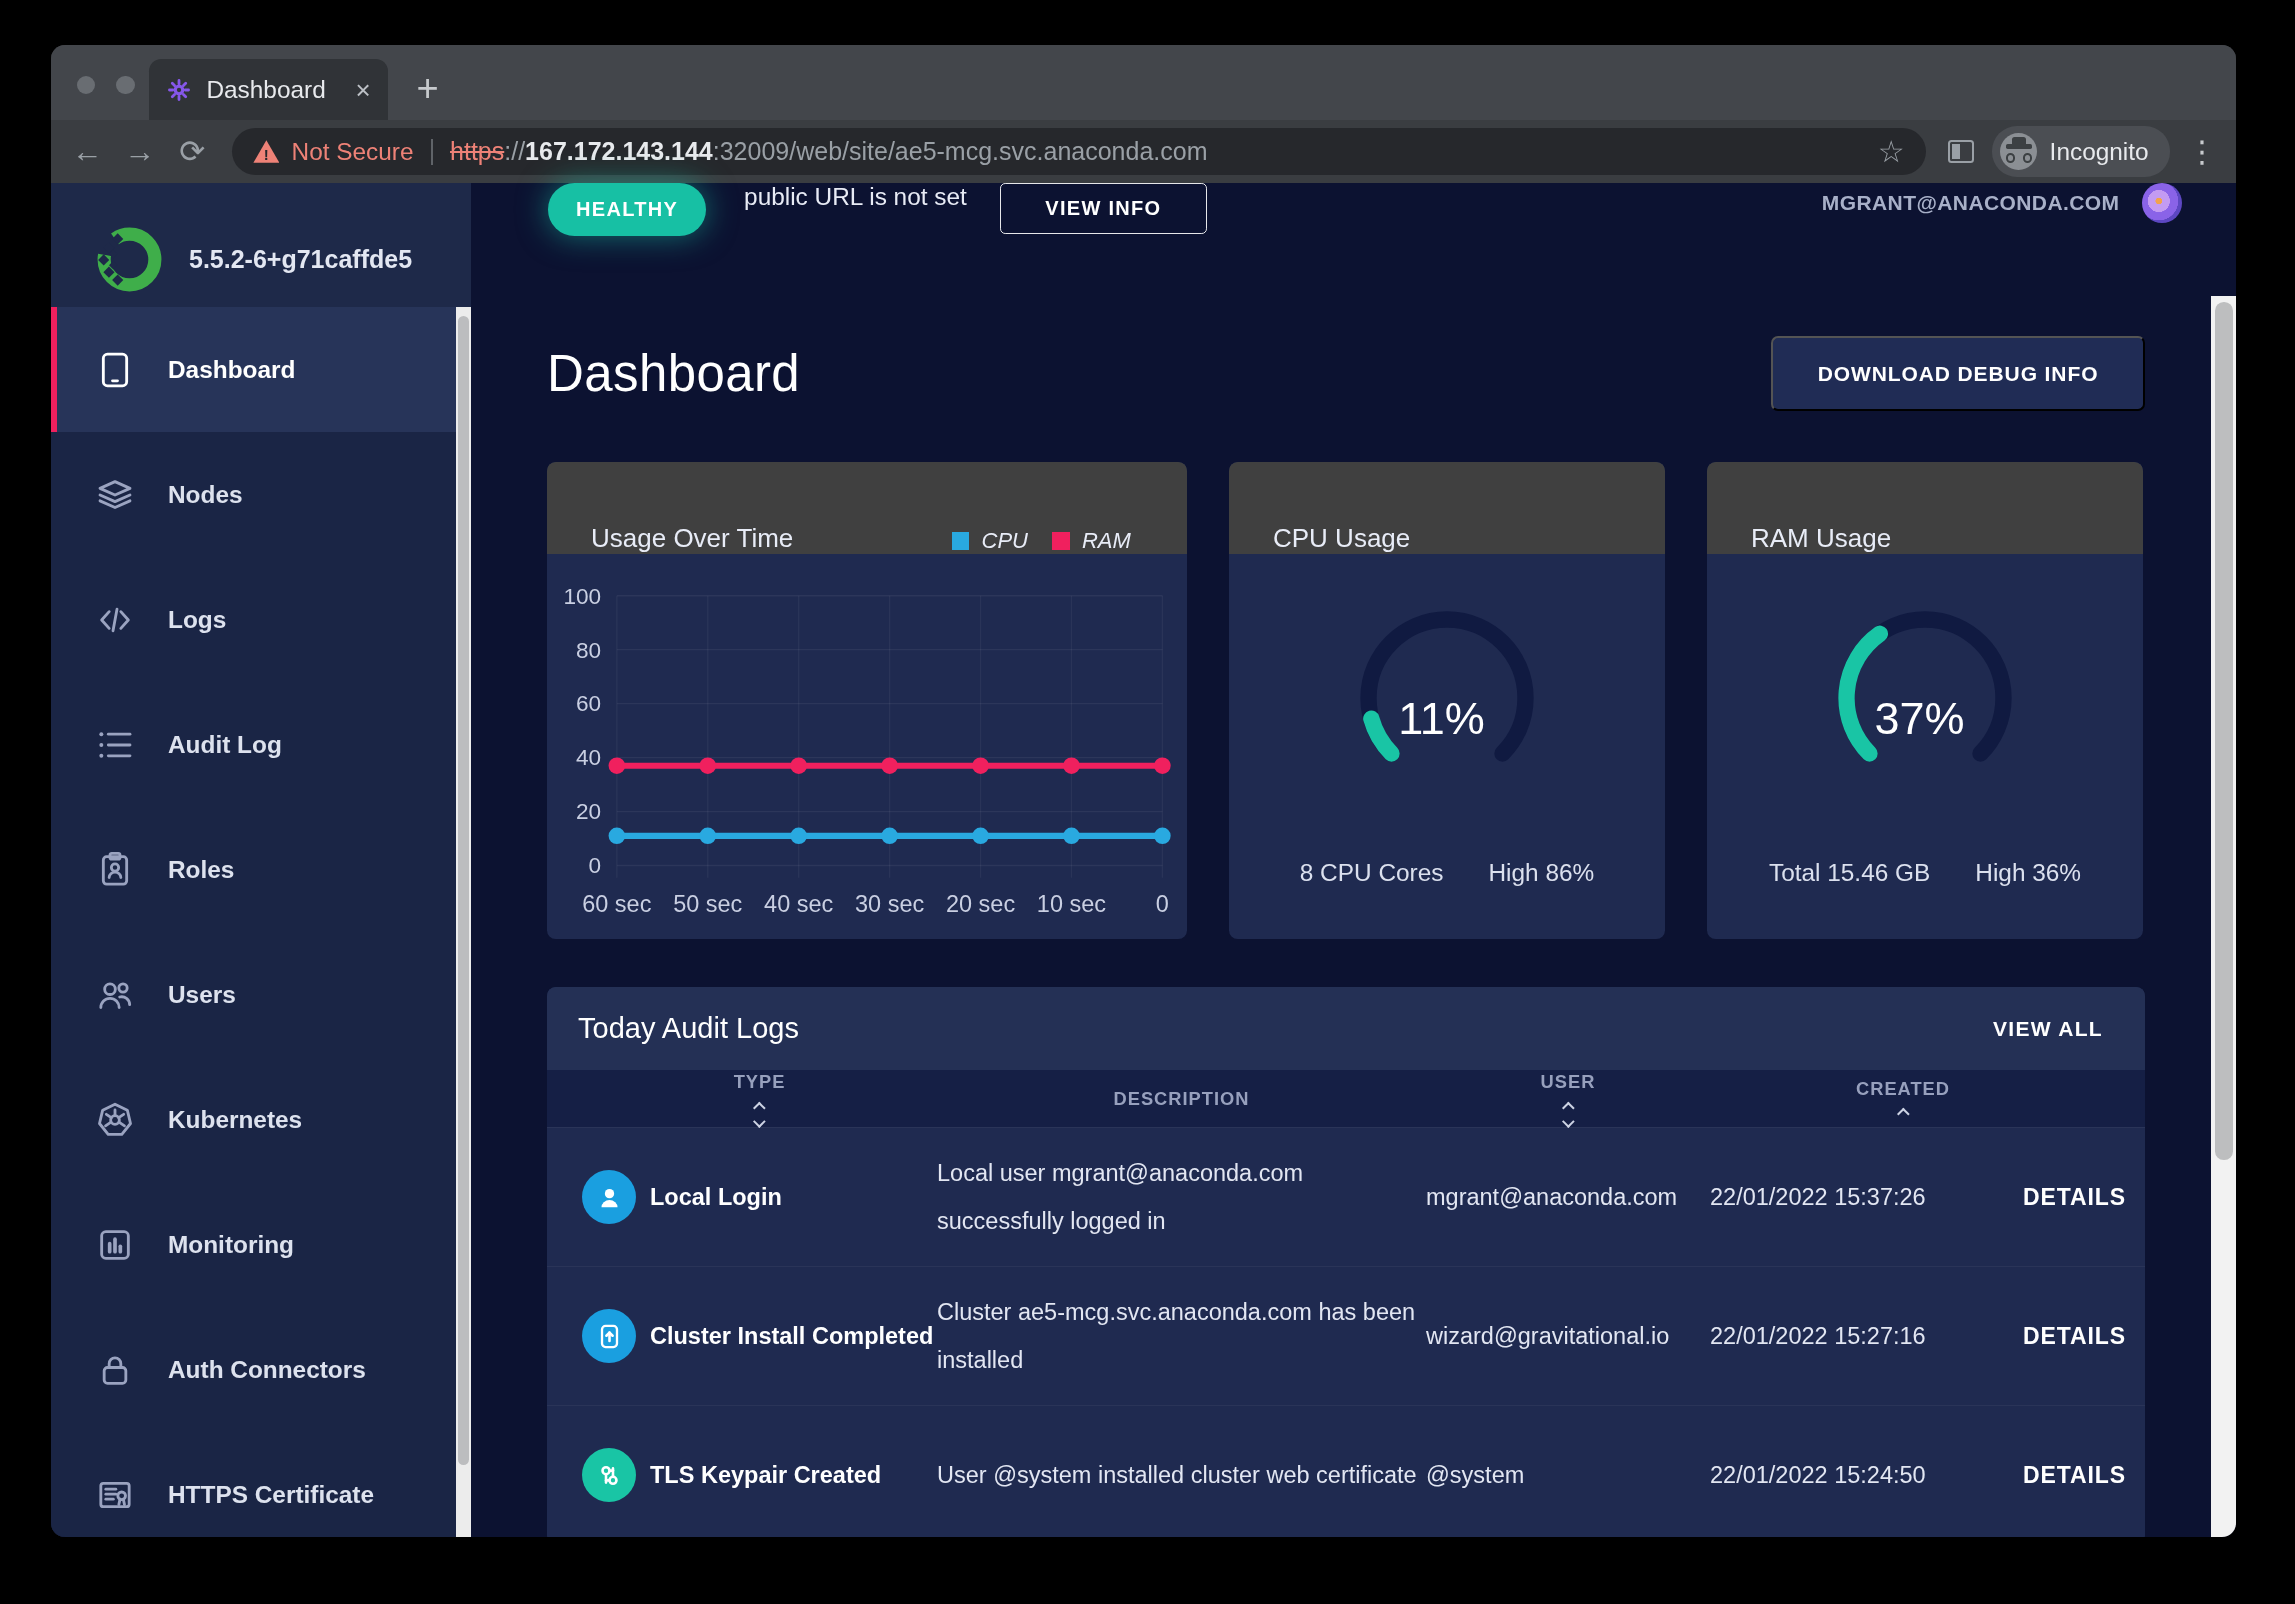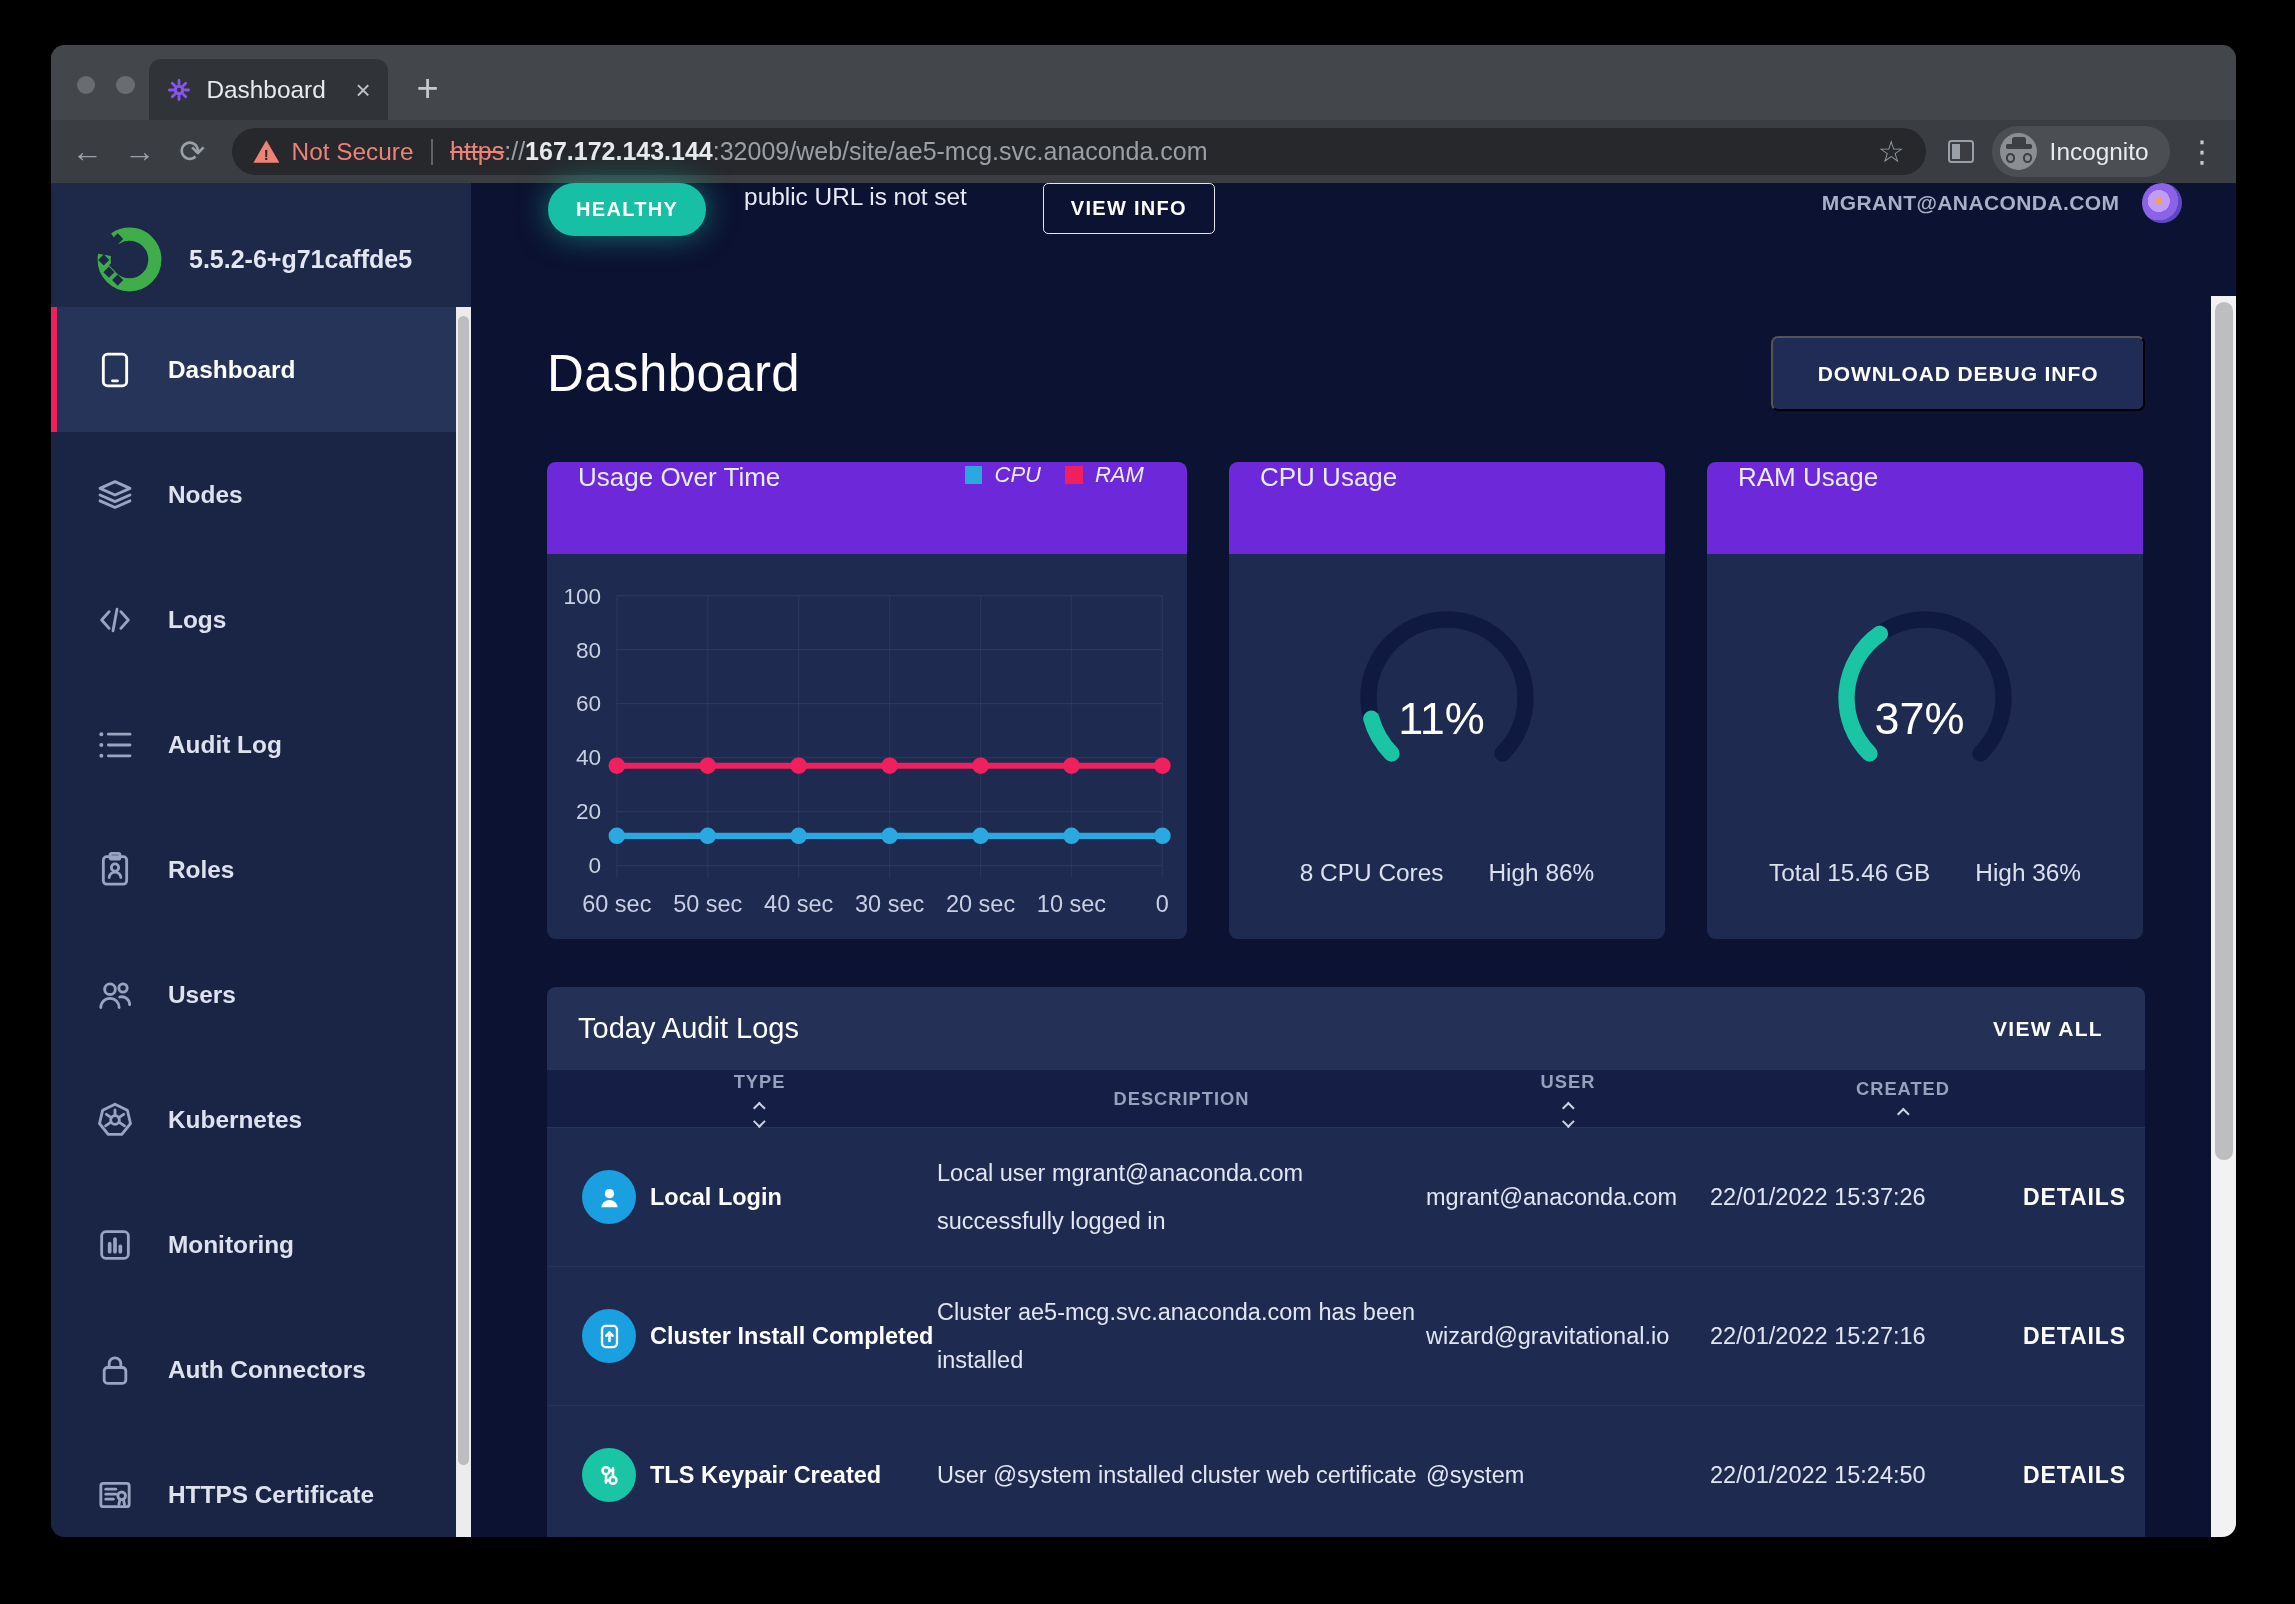--- a/index.html
+++ b/index.html
@@ -53,33 +53,33 @@
   .nav-item.active::before { content:""; position:absolute; left:0; top:0; bottom:0; width:6.1px; background:#f0205e; }
   .nav-item svg { width:40px; height:40px; }
   .side-scroll { position:absolute; right:0; top:124px; bottom:0; width:15px; background:#ececec; }
   .side-scroll .thumb { position:absolute; left:1.7px; right:1.7px; top:8.7px; height:1149px; background:#bcbdbf; border-radius:7px; }
 
   
   .main { flex:1; position:relative; display:flex; flex-direction:column; min-width:0; }
   .topbar { height:113px; flex:none; display:flex; align-items:flex-start; padding-left:77px; }
   .badge-healthy { background:#17c0a4; color:#fff; font-size:20px; font-weight:bold; letter-spacing:1.3px; padding:15px 28px; border-radius:870px; box-shadow:0 0 31px rgba(23,192,164,.55); }
   .pub-msg { color:#e8ebf5; font-size:24.4px; margin-left:38px; }
-  .btn-viewinfo { margin-left:76px; width:172px; height:51px; border:1.7px solid rgba(255,255,255,.9); border-radius:5.2px; color:#fff; font-size:20px; font-weight:bold; letter-spacing:1.3px; display:flex; align-items:center; justify-content:center; background:transparent; }
+  .btn-viewinfo { margin-left:33px; width:207px; height:51px; border:1.7px solid rgba(255,255,255,.9); border-radius:5.2px; color:#fff; font-size:20px; font-weight:bold; letter-spacing:1.3px; display:flex; align-items:center; justify-content:center; background:transparent; }
   .topbar-right { margin-left:auto; margin-right:54px; display:flex; align-items:center; gap:22.6px; }
   .user-email { color:#a8b0c8; font-size:21px; font-weight:bold; letter-spacing:0.4px; }
   .avatar { width:40px; height:40px; border-radius:50%; background:radial-gradient(circle at 42% 45%, #f2a24b 0 10%, #c39bf2 11% 34%, #8a63e8 35% 60%, #5d47c2 61% 85%, #43398f 100%); }
 
   .scrollarea { flex:1; position:relative; overflow:hidden; padding:0 91px 0 76px; }
   .title-row { margin-top:40px; height:75px; display:flex; align-items:center; justify-content:space-between; }
   .page-title { color:#fff; font-size:51px; font-weight:300; letter-spacing:0.4px; }
   .btn-debug { width:374px; height:75px; background:#202c55; border-radius:7px; color:#fff; font-size:21px; font-weight:bold; letter-spacing:0.9px; display:flex; align-items:center; justify-content:center; }
 
   .cards-row { margin-top:51px; display:flex; gap:42px; }
   .card { background:#1f2a50; border-radius:8.7px; overflow:hidden; }
-  .card-header { height:92px; background:#6d28d9; display:flex; align-items:flex-start; padding:0 31px; }
+  .card-header { height:92px; background:#404040; display:flex; align-items:flex-end; padding:0 44px; }
   .card-title { color:#e8ecf7; font-size:26px; }
   .legend { margin-left:auto; display:flex; align-items:center; gap:12.2px; }
   .legend .sq { width:17.4px; height:17.4px; display:inline-block; }
   .legend .lg-lbl { color:#e8ecf7; font-size:22px; margin-right:12.2px;font-style:italic; }
   .card-usage { width:640px; }
   .card-gauge { width:436px; }
   .gauge-body { position:relative; height:382px; }
   .gauge-svg { position:absolute; left:50%; top:35px; transform:translateX(-50%); }
   .gauge-label { position:absolute; left:0; right:11px; top:139px; text-align:center; color:#fff; font-size:45px; font-weight:300; }
   .gauge-footer { position:absolute; left:0; right:0; top:305px; display:flex; justify-content:center; gap:45px; color:#dbe0ee; font-size:24.4px; }

